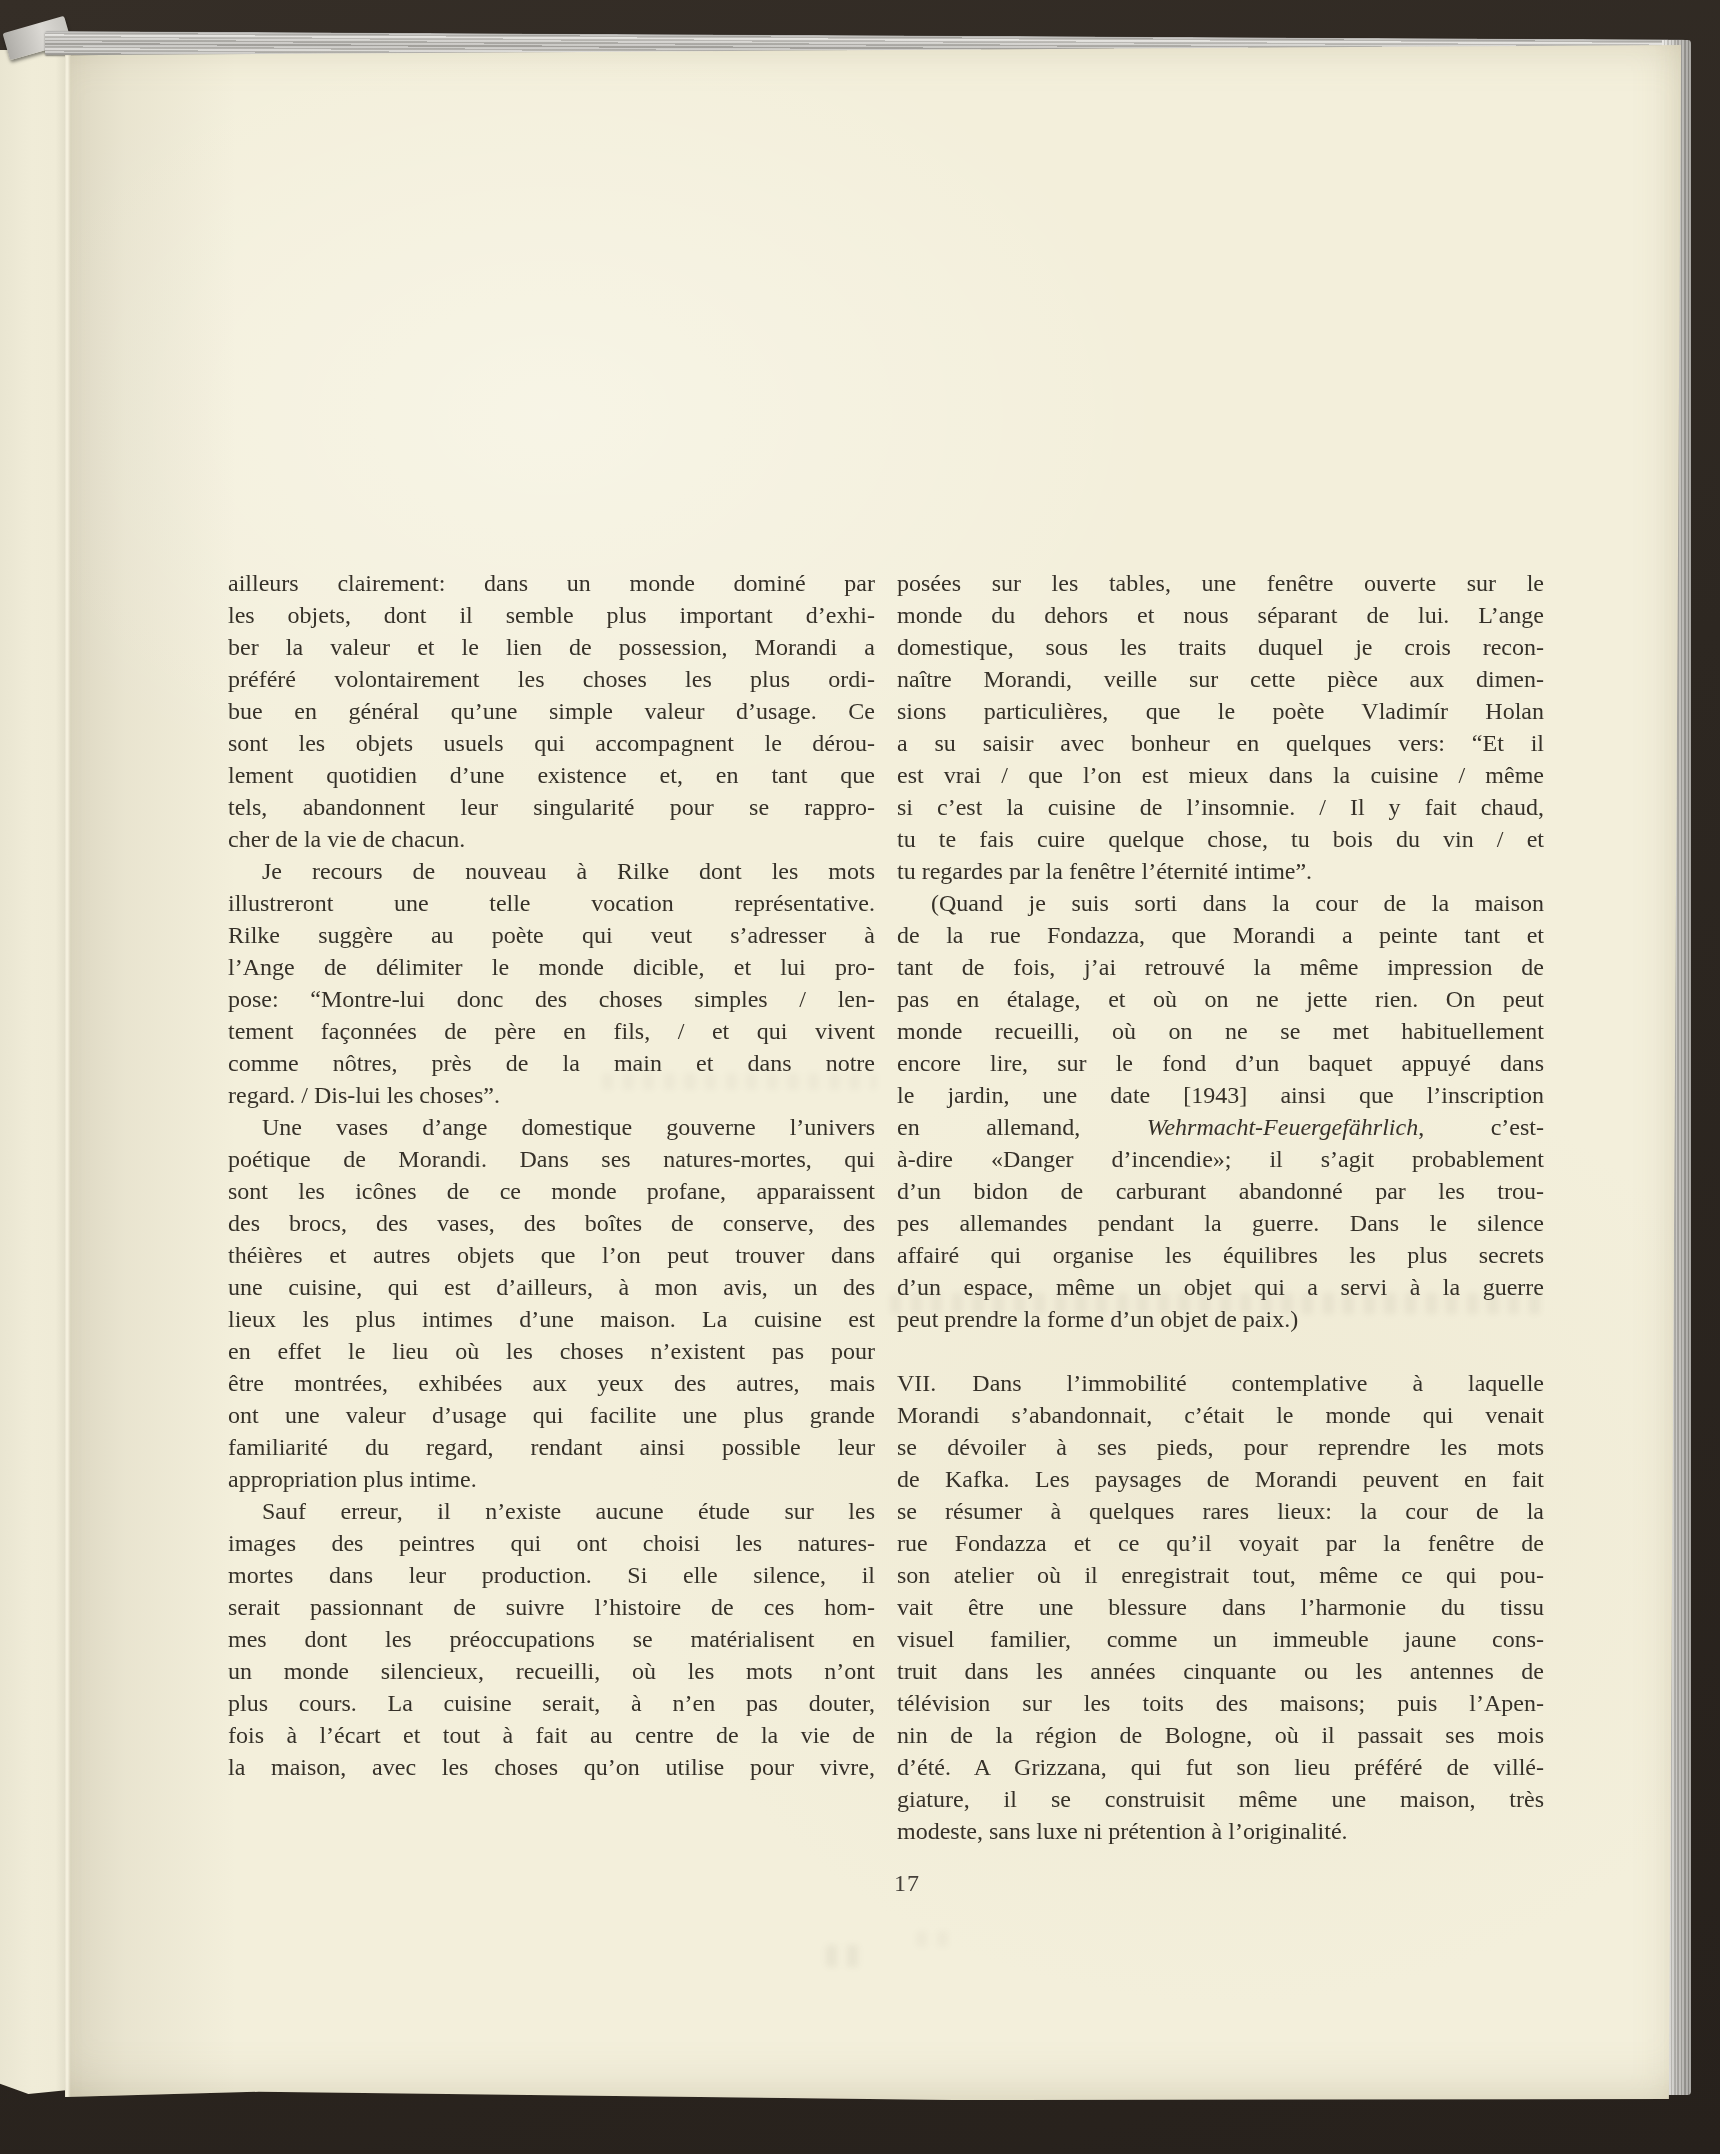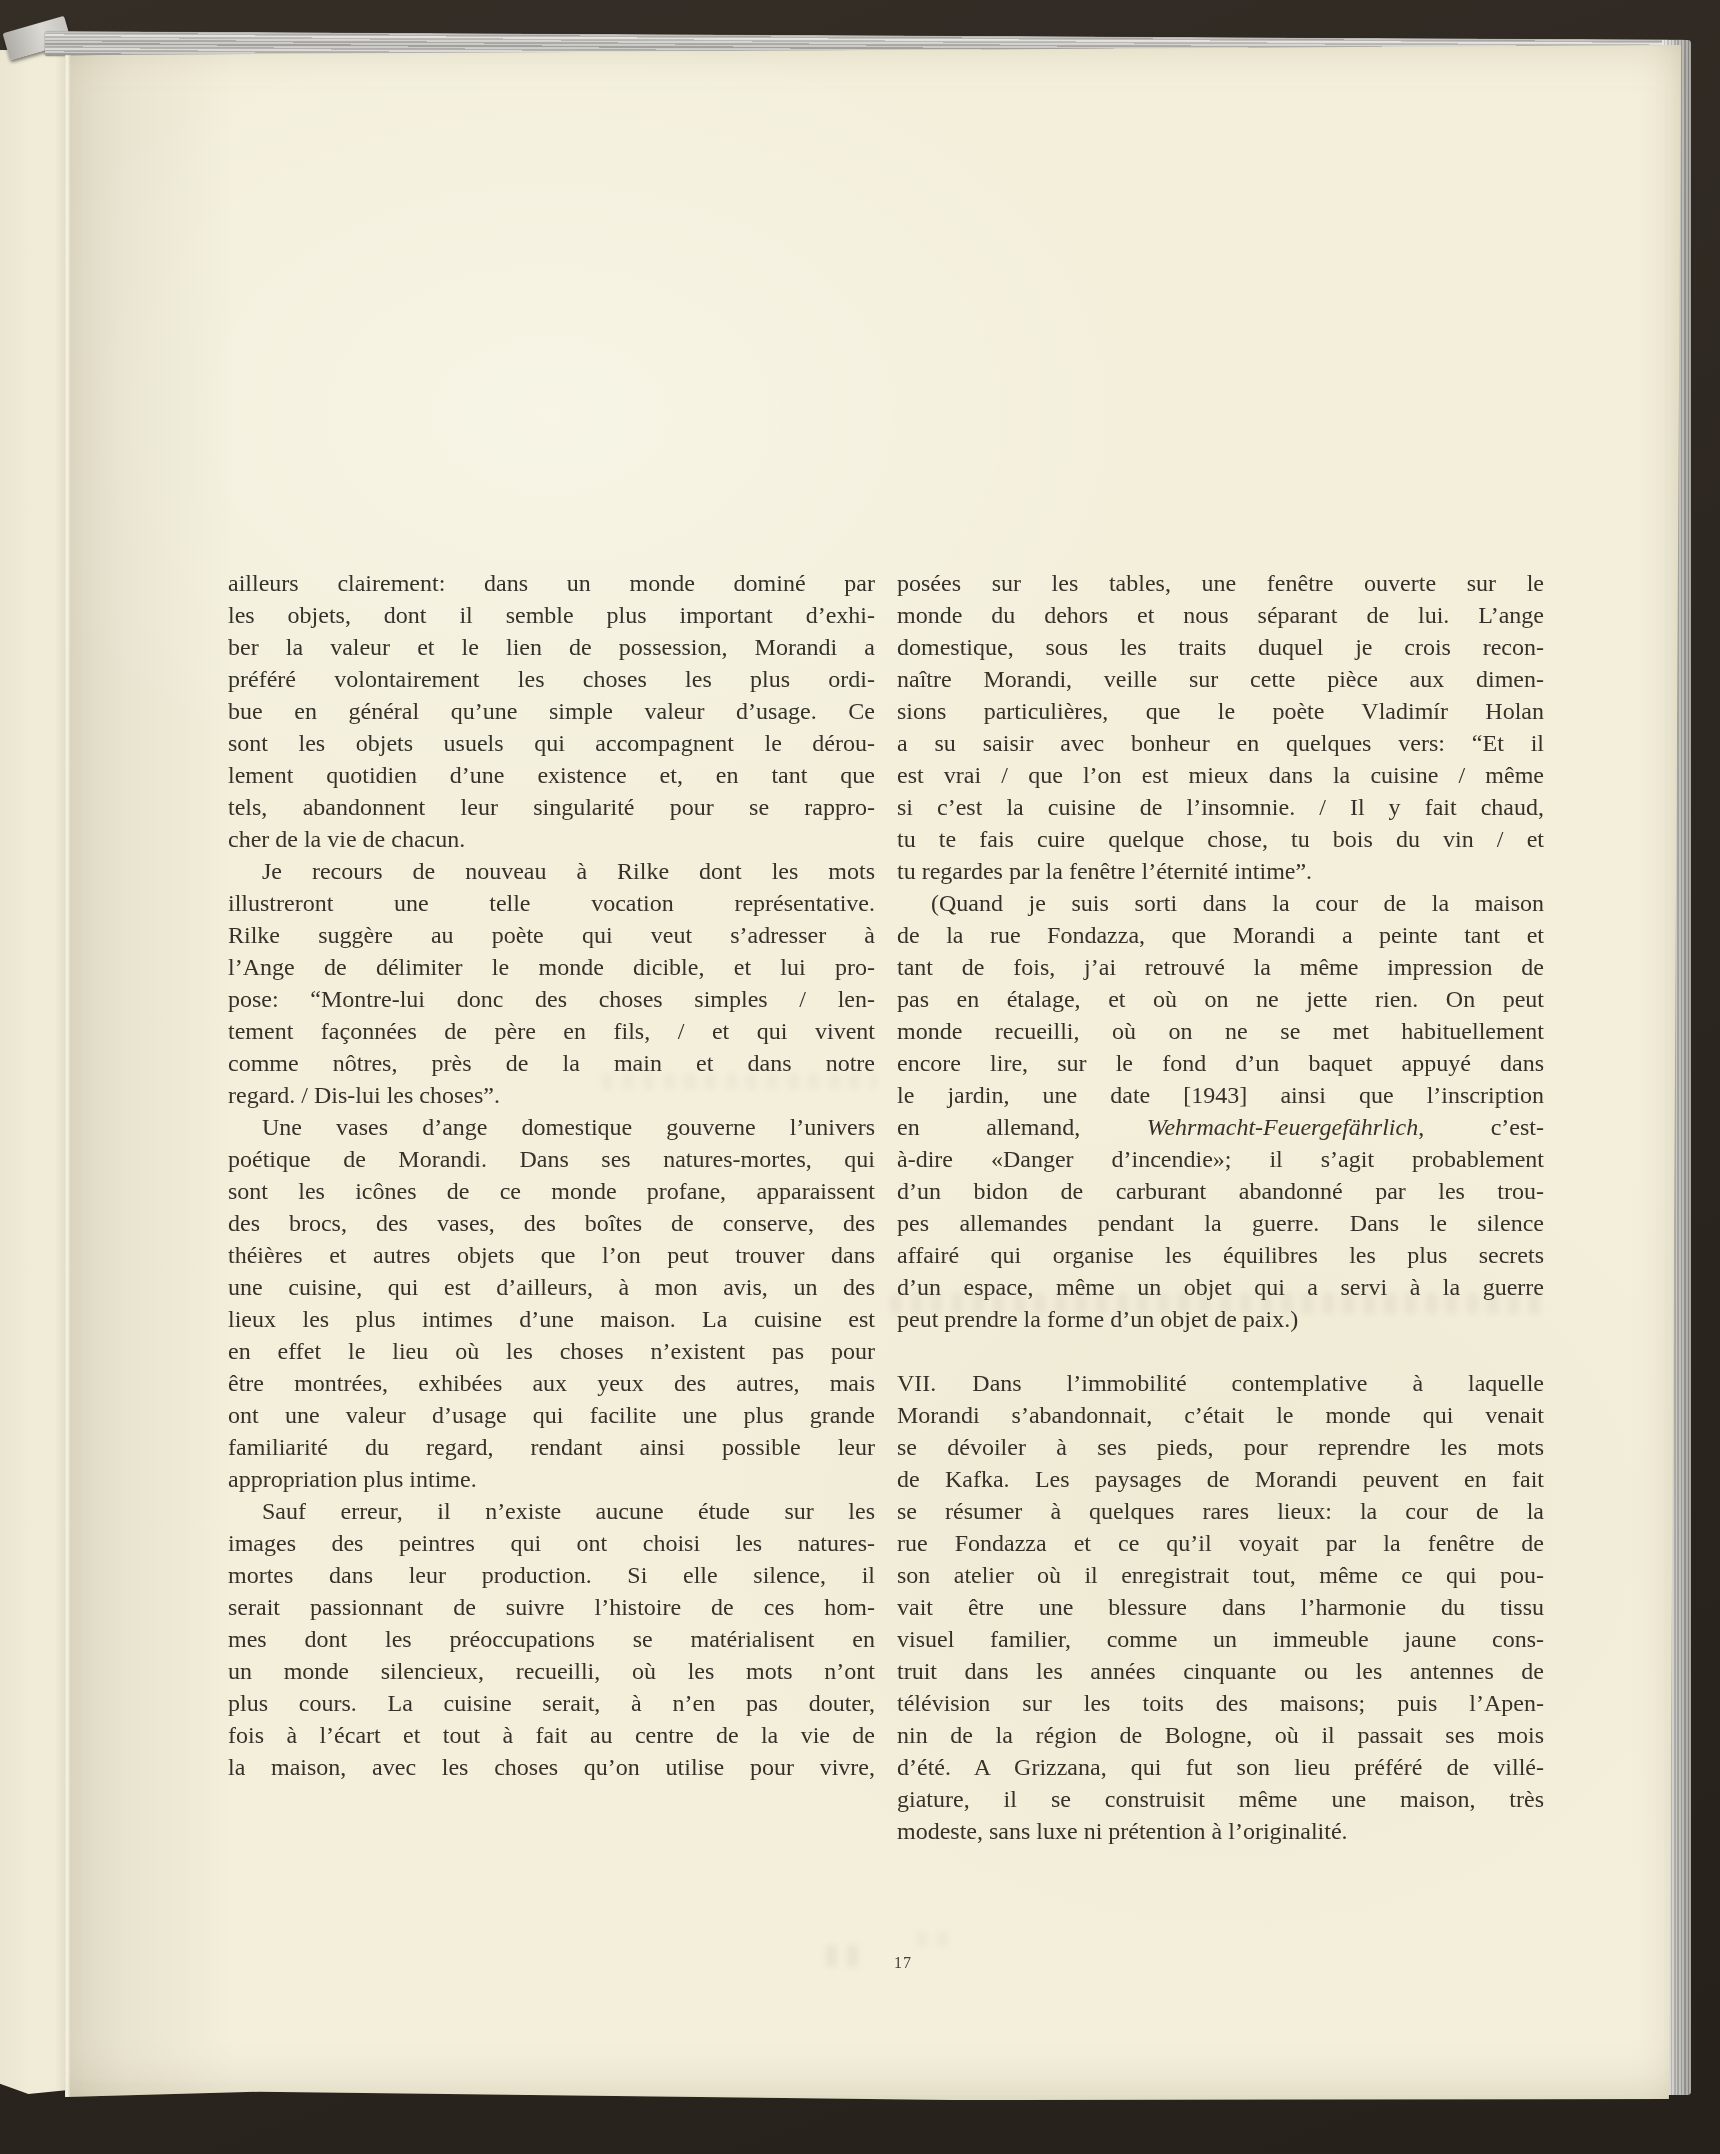--- a/index.html
+++ b/index.html
@@ -67,22 +67,22 @@
     text-align:justify;
     margin-top:44px;
   }
   .col-left{left:163px;}
   .col-right{left:832px;}
   .line{text-align:justify;text-align-last:justify;text-justify:inter-word;}
   .line.last{text-align-last:left;}
   .line.indent{text-indent:34px;}
   .pgap{height:32px;}
   .pageno{
-    position:absolute;left:829px;top:1909px;width:69px;
-    font-size:16px;color:#45403a;letter-spacing:0.9px;
+    position:absolute;left:829px;top:1825px;width:69px;
+    font-size:24px;color:#45403a;letter-spacing:0.9px;
   }
 </style>
 </head>
 <body>
 
 <div class="facing-sliver"></div>
 <div class="corner-curl"></div>
 <div class="edges-top"></div>
 <div class="edges-right"></div>
 

